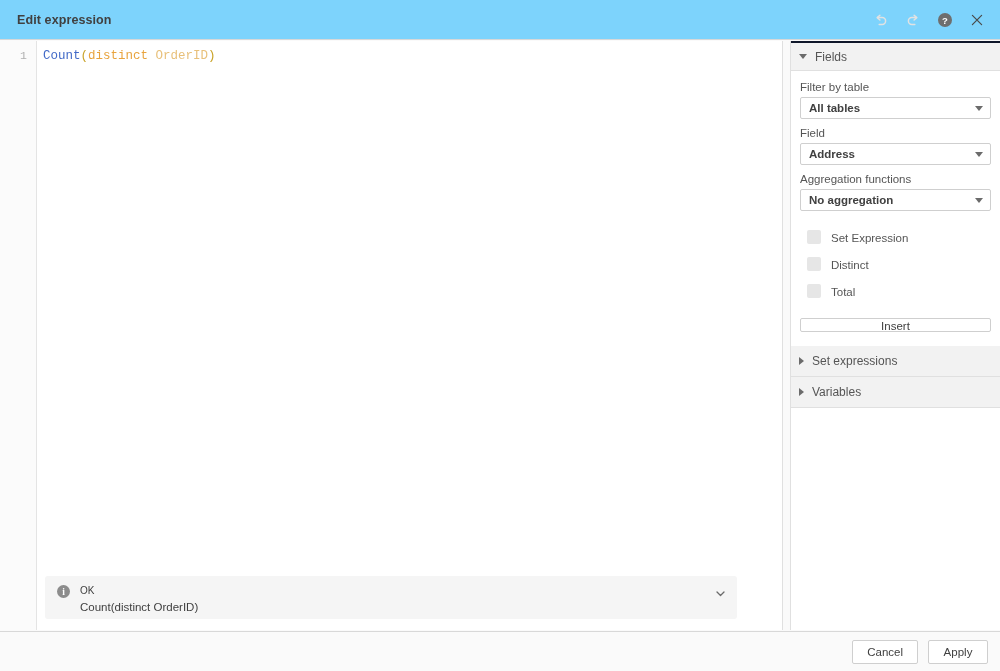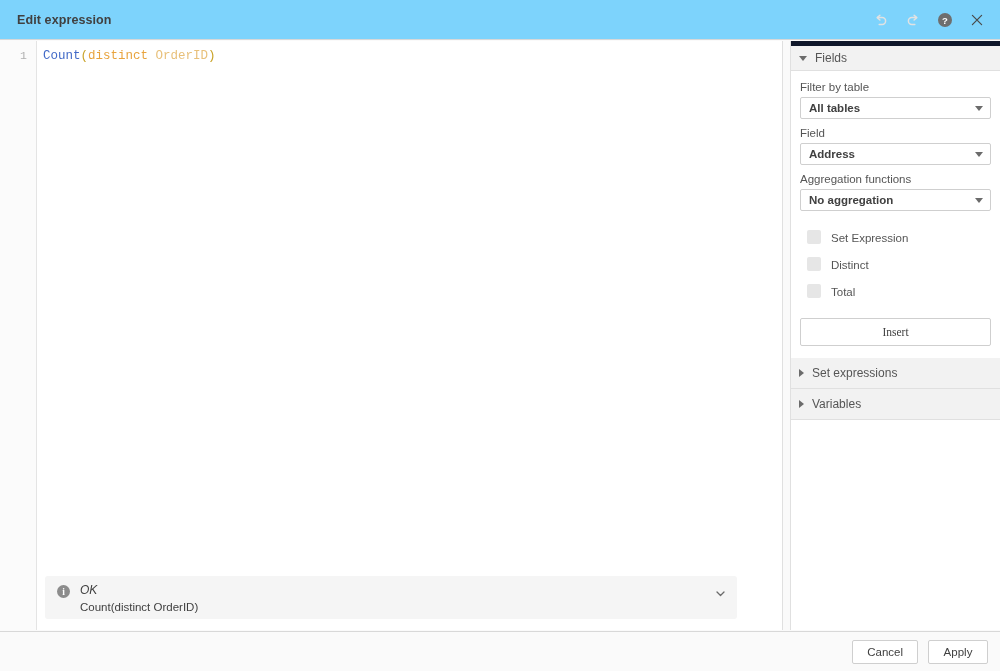--- a/index.html
+++ b/index.html
@@ -103,24 +103,23 @@
     background: #8c8c8c;
     color: #ffffff;
     font-size: 9.5px; font-weight: bold;
     font-family: "Liberation Serif", serif;
     display: flex; align-items: center; justify-content: center;
     flex: 0 0 auto;
     margin-top: 2px;
   }
   .status-text { margin-left: 10px; }
   .status-ok {
-    font-size: 12px;
+    font-size: 10px;
     color: #404040;
     line-height: 15px;
-    font-style: italic;
   }
   .status-expr {
     font-size: 11.5px;
     color: #404040;
     line-height: 17px;
     margin-top: 1px;
   }
   .status-chevron {
     margin-left: auto;
     align-self: flex-start;
@@ -140,21 +139,21 @@
     overflow: hidden;
   }
   .sect-head {
     height: 31px;
     background: #f2f2f2;
     border-bottom: 1px solid #e0e0e0;
     display: flex; align-items: center;
     padding-left: 8px;
     cursor: pointer;
   }
-  .sect-head.first { border-top: 6px solid #0f172a; margin-top: -1px; }
+  .sect-head.first { border-top: 3px solid #0f172a; margin-top: -1px; }
   .sect-head span.lbl {
     font-size: 12px;
     color: #555555;
     margin-left: 8px;
   }
   .tri {
     width: 0; height: 0;
     flex: 0 0 auto;
   }
   .tri-down {
@@ -209,25 +208,25 @@
   }
   .checkrow .clbl {
     font-size: 11.5px;
     color: #555555;
     margin-left: 10px;
   }
 
   .insert-btn {
     margin: 12px 0 0 0;
     width: 100%;
-    height: 28px;
+    height: 14px;
     border: 1px solid #cfcfcf;
     border-radius: 2px;
     background: #ffffff;
-    font-family: Liberation Serif, serif;
+    font-family: Liberation Sans, sans-serif;
     font-size: 11.5px;
     color: #404040;
     cursor: pointer;
   }
 
   
   .footer {
     position: absolute;
     left: 0; bottom: 0;
     width: 1000px; height: 40px;

